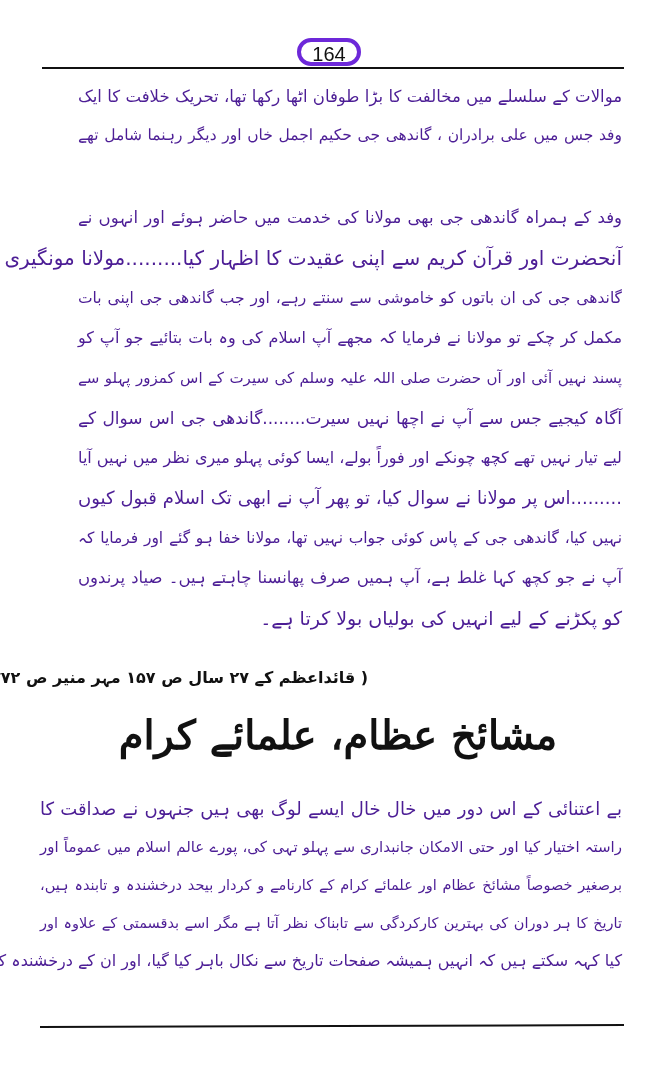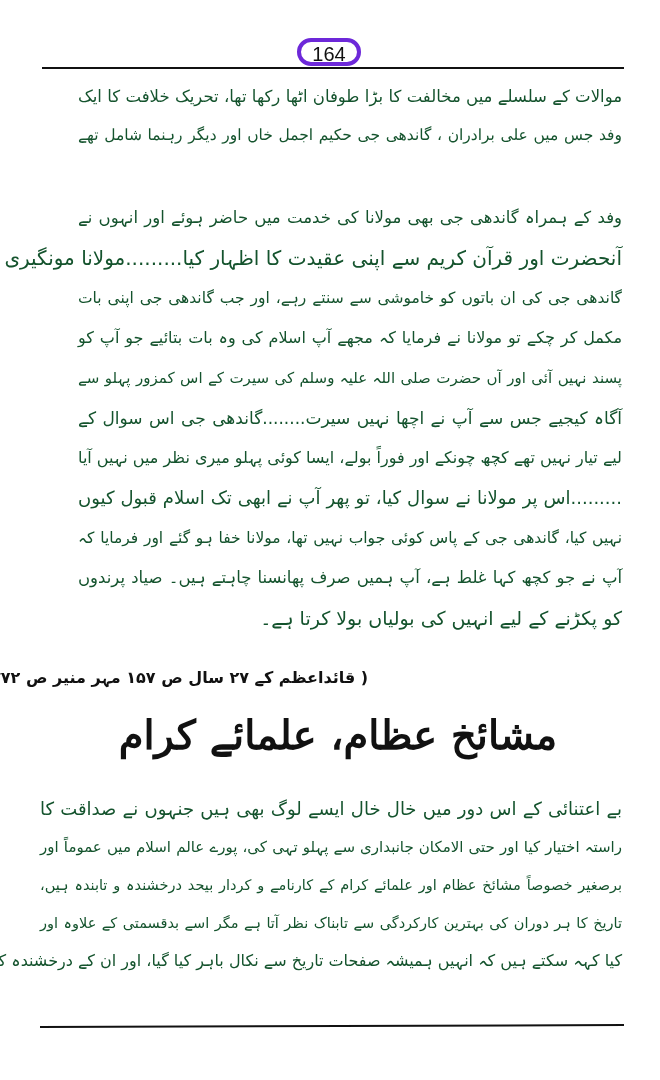--- a/index.html
+++ b/index.html
@@ -37,21 +37,21 @@
     }
     .rule-top { left: 42px; top: 67px; width: 582px; }
     .rule-bottom { left: 40px; top: 1025px; width: 584px; transform: rotate(-0.2deg); }
 
     .body-block {
       position: absolute;
       direction: rtl;
       text-align: right;
       font-family: "DejaVu Sans", sans-serif;
       font-size: 19px;
-      color: #14532d;
+      color: #4c1d95;
     }
     .line {
       display: block;
       white-space: nowrap;
       text-align: justify;
       text-align-last: justify;
       height: 40px;
       line-height: 40px;
     }
     .line.last {
@@ -105,21 +105,21 @@
 <div class="body-block para2">
   <span class="line" style="font-size: 16.5px;">وفد کے ہمراہ گاندھی جی بھی مولانا کی خدمت میں حاضر ہوئے اور انہوں نے</span>
   <span class="line" style="font-size: 20px;">آنحضرت اور قرآن کریم سے اپنی عقیدت کا اظہار کیا.........مولانا مونگیری</span>
   <span class="line" style="font-size: 15.5px;">گاندھی جی کی ان باتوں کو خاموشی سے سنتے رہے، اور جب گاندھی جی اپنی بات</span>
   <span class="line" style="font-size: 16px;">مکمل کر چکے تو مولانا نے فرمایا کہ مجھے آپ اسلام کی وہ بات بتائیے جو آپ کو</span>
   <span class="line" style="font-size: 15px;">پسند نہیں آئی اور آں حضرت صلی اللہ علیہ وسلم کی سیرت کے اس کمزور پہلو سے</span>
   <span class="line" style="font-size: 17px;">آگاہ کیجیے جس سے آپ نے اچھا نہیں سیرت........گاندھی جی اس سوال کے</span>
   <span class="line" style="font-size: 16px;">لیے تیار نہیں تھے کچھ چونکے اور فوراً بولے، ایسا کوئی پہلو میری نظر میں نہیں آیا</span>
   <span class="line" style="font-size: 18px;">.........اس پر مولانا نے سوال کیا، تو پھر آپ نے ابھی تک اسلام قبول کیوں</span>
   <span class="line" style="font-size: 15.5px;">نہیں کیا، گاندھی جی کے پاس کوئی جواب نہیں تھا، مولانا خفا ہو گئے اور فرمایا کہ</span>
-  <span class="line" style="font-size: 16.5px;">آپ نے جو کچھ کہا غلط ہے، آپ ہمیں صرف پھانسنا چاہتے ہیں۔ صیاد پرندوں</span>
+  <span class="line" style="font-size: 16.5px; font-family: Liberation Serif, serif;">آپ نے جو کچھ کہا غلط ہے، آپ ہمیں صرف پھانسنا چاہتے ہیں۔ صیاد پرندوں</span>
   <span class="line last">کو پکڑنے کے لیے انہیں کی بولیاں بولا کرتا ہے۔</span>
 </div>
 
 <div class="citation">( قائداعظم کے ۲۷ سال ص ۱۵۷ مہر منیر ص ۲۷۲ )</div>
 
 <div class="heading">مشائخ عظام، علمائے کرام</div>
 
 <div class="body-block para3">
   <span class="line" style="font-size: 18px;">بے اعتنائی کے اس دور میں خال خال ایسے لوگ بھی ہیں جنہوں نے صداقت کا</span>
   <span class="line" style="font-size: 15px;">راستہ اختیار کیا اور حتی الامکان جانبداری سے پہلو تہی کی، پورے عالم اسلام میں عموماً اور</span>

